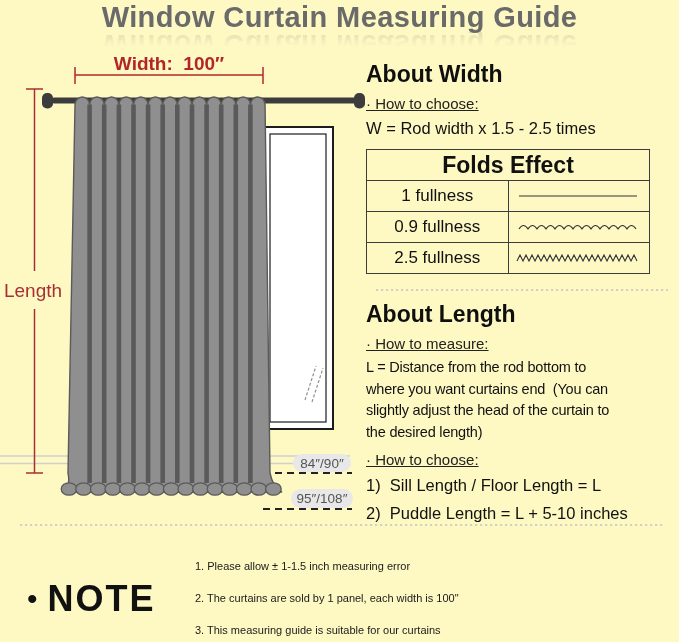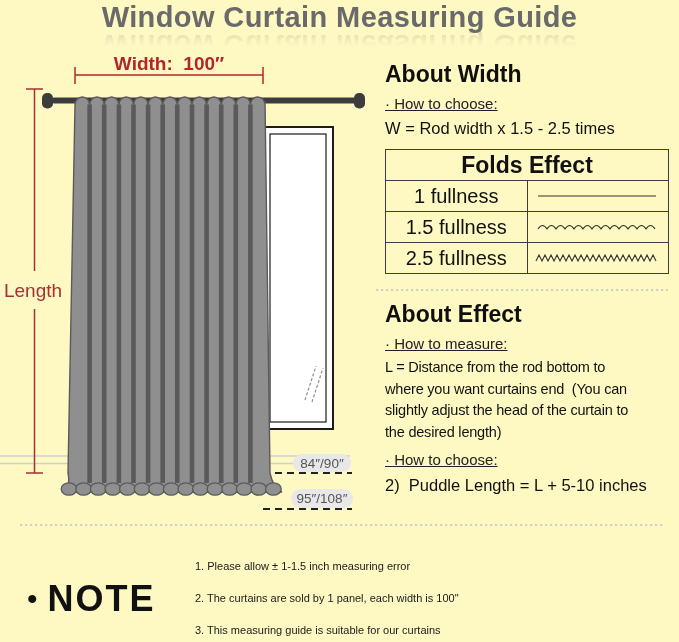--- a/index.html
+++ b/index.html
@@ -13,34 +13,34 @@
   .title-reflect{
     font-size:29px;font-weight:600;color:#6a6a6a;letter-spacing:.4px;line-height:34px;
     transform:scaleY(-1);opacity:.45;margin-top:-6px;
     -webkit-mask-image:linear-gradient(to top,rgba(0,0,0,.55) 0%,transparent 55%);
     mask-image:linear-gradient(to top,rgba(0,0,0,.55) 0%,transparent 55%);
   }
   
   .diagram{position:absolute;top:55px;left:0;}
   .diagram text{white-space:pre;font-family:"Liberation Sans","DejaVu Sans",sans-serif;}
   
-  .col{position:absolute;left:385px;top:60px;width:284px;}
+  .col{position:absolute;left:366px;top:60px;width:284px;}
   .h2{font-size:23px;font-weight:700;color:#0f0f0f;margin:0;line-height:28px;}
   .h2.second{margin-top:26px;}
   .how{font-size:15px;color:#222;margin:7px 0 0;line-height:18px;white-space:pre;text-decoration:underline;}
   .formula{font-size:16.5px;color:#111;margin:4px 0 0;line-height:22px;white-space:pre;}
   .measure-line{font-size:14.5px;letter-spacing:-.2px;color:#111;line-height:21.5px;white-space:pre;}
   .measure-wrap{margin-top:4px;}
   .opt{font-size:16.5px;color:#111;margin:4px 0 0;line-height:24px;white-space:pre;}
   
   table.folds{border-collapse:collapse;margin-top:10px;width:284px;table-layout:fixed;}
   table.folds th,table.folds td{border:1px solid #3d3d3d;padding:0;height:30px;text-align:center;vertical-align:middle;}
   table.folds{border:1.5px solid #3d3d3d;}
   table.folds th{font-size:23px;font-weight:600;color:#111;}
-  td.flabel{font-size:20px;color:#111;width:127px;}
+  td.flabel{font-size:17px;color:#111;width:127px;}
   td.fpattern{width:157px;}
   td.fpattern svg{display:block;margin:0 auto;}
   
   .note-row{position:absolute;left:0;top:548px;width:679px;height:94px;}
   .note-label{position:absolute;left:27px;top:32px;display:flex;align-items:center;}
   .note-bullet{font-size:30px;color:#111;line-height:30px;margin-right:10px;}
   .note-word{font-size:36px;font-weight:600;color:#111;letter-spacing:2px;line-height:38px;}
   .note-items{position:absolute;left:195px;top:2px;}
   .note-item{font-size:11px;color:#1a1a1a;line-height:32px;white-space:pre;}
 </style>
@@ -162,47 +162,48 @@
       <tbody>
         <tr>
           <td class="flabel">1 fullness</td>
           <td class="fpattern">
             <svg width="140" height="14" viewBox="0 0 140 14">
               <line x1="10" y1="7" x2="128" y2="7" stroke="#333" stroke-width="1.2"></line>
             </svg>
           </td>
         </tr>
         <tr>
-          <td class="flabel">1.5 fullness</td>
+          <td class="flabel">0.9 fullness</td>
           <td class="fpattern">
             <svg width="140" height="14" viewBox="0 0 140 14">
               <path d="M10,9 q4.5,-7 9,0 q4.5,-7 9,0 q4.5,-7 9,0 q4.5,-7 9,0 q4.5,-7 9,0 q4.5,-7 9,0 q4.5,-7 9,0 q4.5,-7 9,0 q4.5,-7 9,0 q4.5,-7 9,0 q4.5,-7 9,0 q4.5,-7 9,0 q4.5,-7 9,0" fill="none" stroke="#333" stroke-width="1.1"></path>
             </svg>
           </td>
         </tr>
         <tr>
           <td class="flabel">2.5 fullness</td>
           <td class="fpattern">
             <svg width="140" height="14" viewBox="0 0 140 14">
               <polyline points="8,10 11,4 14,10 17,4 20,10 23,4 26,10 29,4 32,10 35,4 38,10 41,4 44,10 47,4 50,10 53,4 56,10 59,4 62,10 65,4 68,10 71,4 74,10 77,4 80,10 83,4 86,10 89,4 92,10 95,4 98,10 101,4 104,10 107,4 110,10 113,4 116,10 119,4 122,10 125,4 128,10" fill="none" stroke="#333" stroke-width="1.1"></polyline>
             </svg>
           </td>
         </tr>
       </tbody>
     </table>
 
-    <div class="h2 second">About Effect</div>
+    <div class="h2 second">About Length</div>
     <div class="how">· How to measure:</div>
     <div class="measure-wrap">
       <div class="measure-line">L = Distance from the rod bottom to</div>
       <div class="measure-line">where you want curtains end  (You can</div>
       <div class="measure-line">slightly adjust the head of the curtain to</div>
       <div class="measure-line">the desired length)</div>
     </div>
     <div class="how" style="margin-top:8px">· How to choose:</div>
+    <div class="opt">1)  Sill Length / Floor Length = L</div>
     <div class="opt">2)  Puddle Length = L + 5-10 inches</div>
   </div>
 
   <div class="note-row">
     <div class="note-label">
       <span class="note-bullet">•</span>
       <span class="note-word">NOTE</span>
     </div>
     <div class="note-items">
       <div class="note-item">1. Please allow ± 1-1.5 inch measuring error</div>

